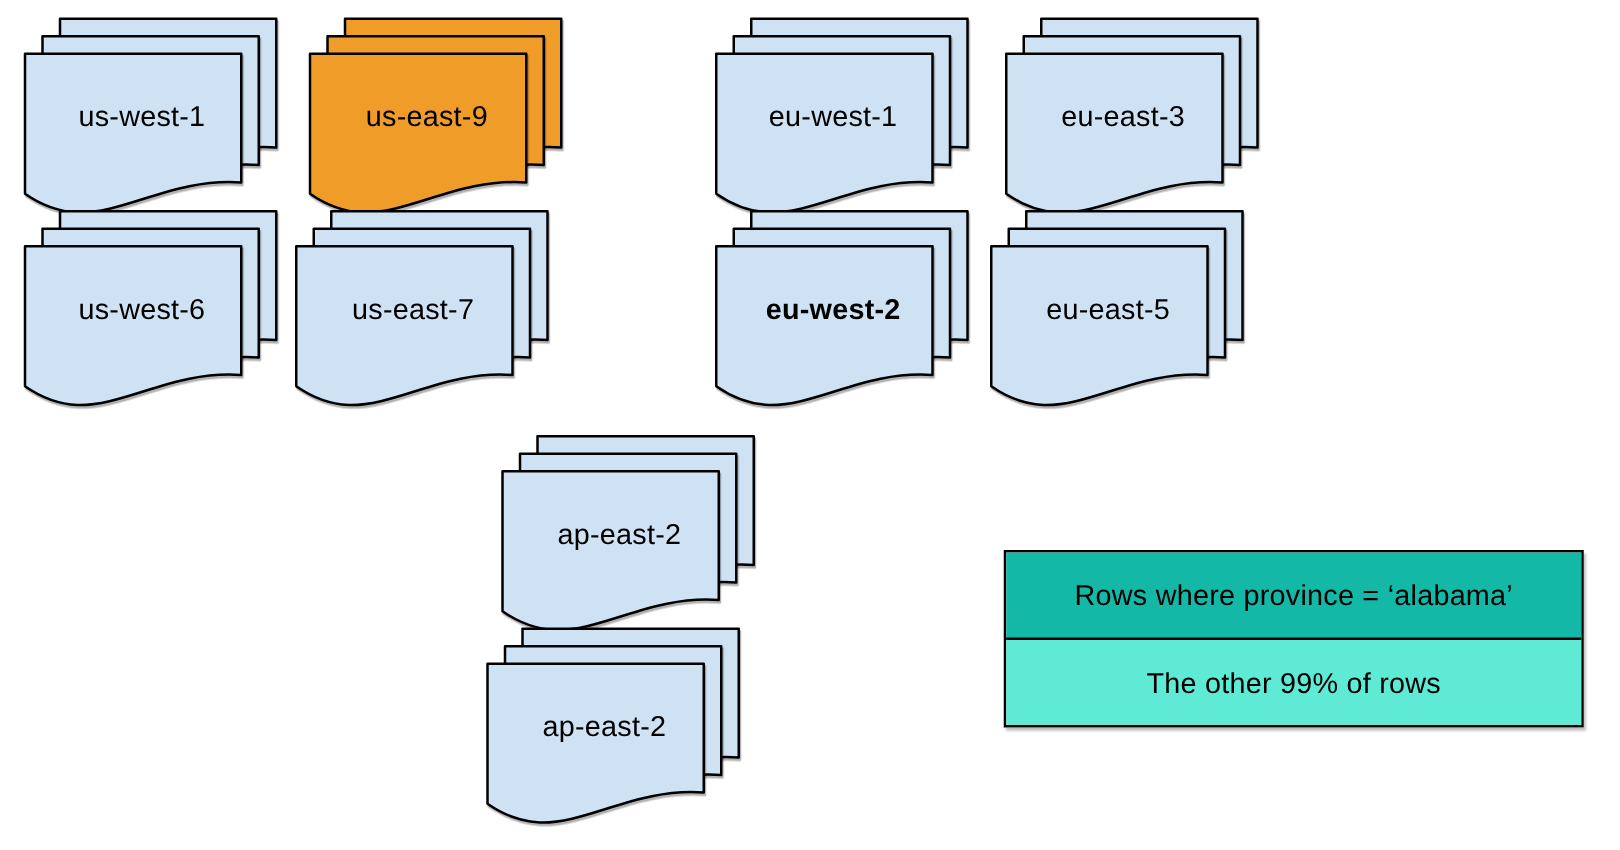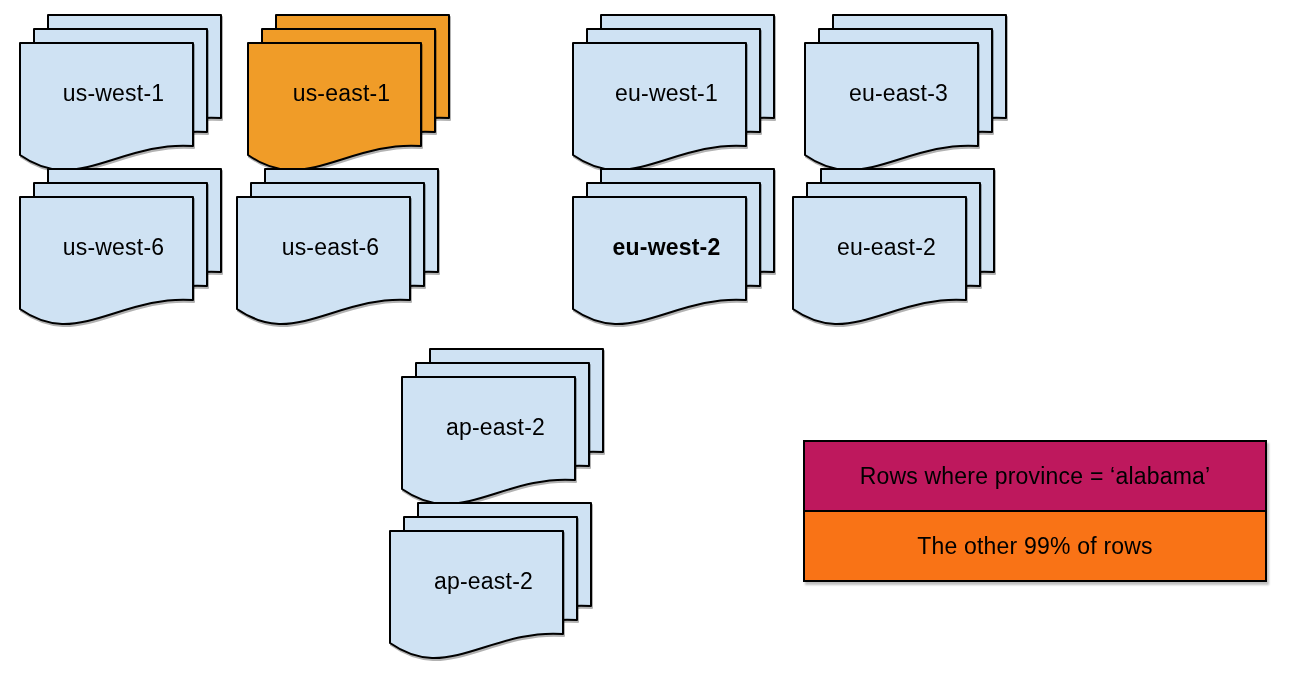--- a/index.html
+++ b/index.html
@@ -87,21 +87,21 @@
     </svg>
     <div class="label">us-west-1</div>
   </div>
 
   <div class="stack" style="left:246px; top:13px;">
     <svg width="205" height="162" viewBox="0 0 205 162">
       <path transform="translate(30,2)" d="M0 0 H173 V103 C120 99 80 128 42 127 Q20 126 0 112 Z" fill="#f09c28"></path>
       <path transform="translate(16,16)" d="M0 0 H173 V103 C120 99 80 128 42 127 Q20 126 0 112 Z" fill="#f09c28"></path>
       <path transform="translate(2,30)" d="M0 0 H173 V103 C120 99 80 128 42 127 Q20 126 0 112 Z" fill="#f09c28"></path>
     </svg>
-    <div class="label">us-east-1</div>
+    <div class="label">us-east-9</div>
   </div>
 
   <div class="stack" style="left:571px; top:13px;">
     <svg width="205" height="162" viewBox="0 0 205 162">
       <path transform="translate(30,2)" d="M0 0 H173 V103 C120 99 80 128 42 127 Q20 126 0 112 Z" fill="#cfe2f3"></path>
       <path transform="translate(16,16)" d="M0 0 H173 V103 C120 99 80 128 42 127 Q20 126 0 112 Z" fill="#cfe2f3"></path>
       <path transform="translate(2,30)" d="M0 0 H173 V103 C120 99 80 128 42 127 Q20 126 0 112 Z" fill="#cfe2f3"></path>
     </svg>
     <div class="label">eu-west-1</div>
   </div>
@@ -123,39 +123,39 @@
     </svg>
     <div class="label">us-west-6</div>
   </div>
 
   <div class="stack" style="left:235px; top:167px;">
     <svg width="205" height="162" viewBox="0 0 205 162">
       <path transform="translate(30,2)" d="M0 0 H173 V103 C120 99 80 128 42 127 Q20 126 0 112 Z" fill="#cfe2f3"></path>
       <path transform="translate(16,16)" d="M0 0 H173 V103 C120 99 80 128 42 127 Q20 126 0 112 Z" fill="#cfe2f3"></path>
       <path transform="translate(2,30)" d="M0 0 H173 V103 C120 99 80 128 42 127 Q20 126 0 112 Z" fill="#cfe2f3"></path>
     </svg>
-    <div class="label">us-east-6</div>
+    <div class="label">us-east-7</div>
   </div>
 
   <div class="stack" style="left:571px; top:167px;font-weight:bold;">
     <svg width="205" height="162" viewBox="0 0 205 162">
       <path transform="translate(30,2)" d="M0 0 H173 V103 C120 99 80 128 42 127 Q20 126 0 112 Z" fill="#cfe2f3"></path>
       <path transform="translate(16,16)" d="M0 0 H173 V103 C120 99 80 128 42 127 Q20 126 0 112 Z" fill="#cfe2f3"></path>
       <path transform="translate(2,30)" d="M0 0 H173 V103 C120 99 80 128 42 127 Q20 126 0 112 Z" fill="#cfe2f3"></path>
     </svg>
     <div class="label">eu-west-2</div>
   </div>
 
   <div class="stack" style="left:791px; top:167px;">
     <svg width="205" height="162" viewBox="0 0 205 162">
       <path transform="translate(30,2)" d="M0 0 H173 V103 C120 99 80 128 42 127 Q20 126 0 112 Z" fill="#cfe2f3"></path>
       <path transform="translate(16,16)" d="M0 0 H173 V103 C120 99 80 128 42 127 Q20 126 0 112 Z" fill="#cfe2f3"></path>
       <path transform="translate(2,30)" d="M0 0 H173 V103 C120 99 80 128 42 127 Q20 126 0 112 Z" fill="#cfe2f3"></path>
     </svg>
-    <div class="label">eu-east-2</div>
+    <div class="label">eu-east-5</div>
   </div>
 
   <div class="stack" style="left:400px; top:347px;">
     <svg width="205" height="162" viewBox="0 0 205 162">
       <path transform="translate(30,2)" d="M0 0 H173 V103 C120 99 80 128 42 127 Q20 126 0 112 Z" fill="#cfe2f3"></path>
       <path transform="translate(16,16)" d="M0 0 H173 V103 C120 99 80 128 42 127 Q20 126 0 112 Z" fill="#cfe2f3"></path>
       <path transform="translate(2,30)" d="M0 0 H173 V103 C120 99 80 128 42 127 Q20 126 0 112 Z" fill="#cfe2f3"></path>
     </svg>
     <div class="label">ap-east-2</div>
   </div>
@@ -163,21 +163,21 @@
   <div class="stack" style="left:388px; top:501px;">
     <svg width="205" height="162" viewBox="0 0 205 162">
       <path transform="translate(30,2)" d="M0 0 H173 V103 C120 99 80 128 42 127 Q20 126 0 112 Z" fill="#cfe2f3"></path>
       <path transform="translate(16,16)" d="M0 0 H173 V103 C120 99 80 128 42 127 Q20 126 0 112 Z" fill="#cfe2f3"></path>
       <path transform="translate(2,30)" d="M0 0 H173 V103 C120 99 80 128 42 127 Q20 126 0 112 Z" fill="#cfe2f3"></path>
     </svg>
     <div class="label">ap-east-2</div>
   </div>
 
   <div class="legend">
-    <div class="legend-row first" style="background-color: #be185d;">
+    <div class="legend-row first" style="background-color: #14b8a6;">
       <span>Rows where province = ‘alabama’</span>
     </div>
-    <div class="legend-row" style="background-color: #f97316;">
+    <div class="legend-row" style="background-color: #5eead4;">
       <span>The other 99% of rows</span>
     </div>
   </div>
 
 </div>
 
 </body></html>

